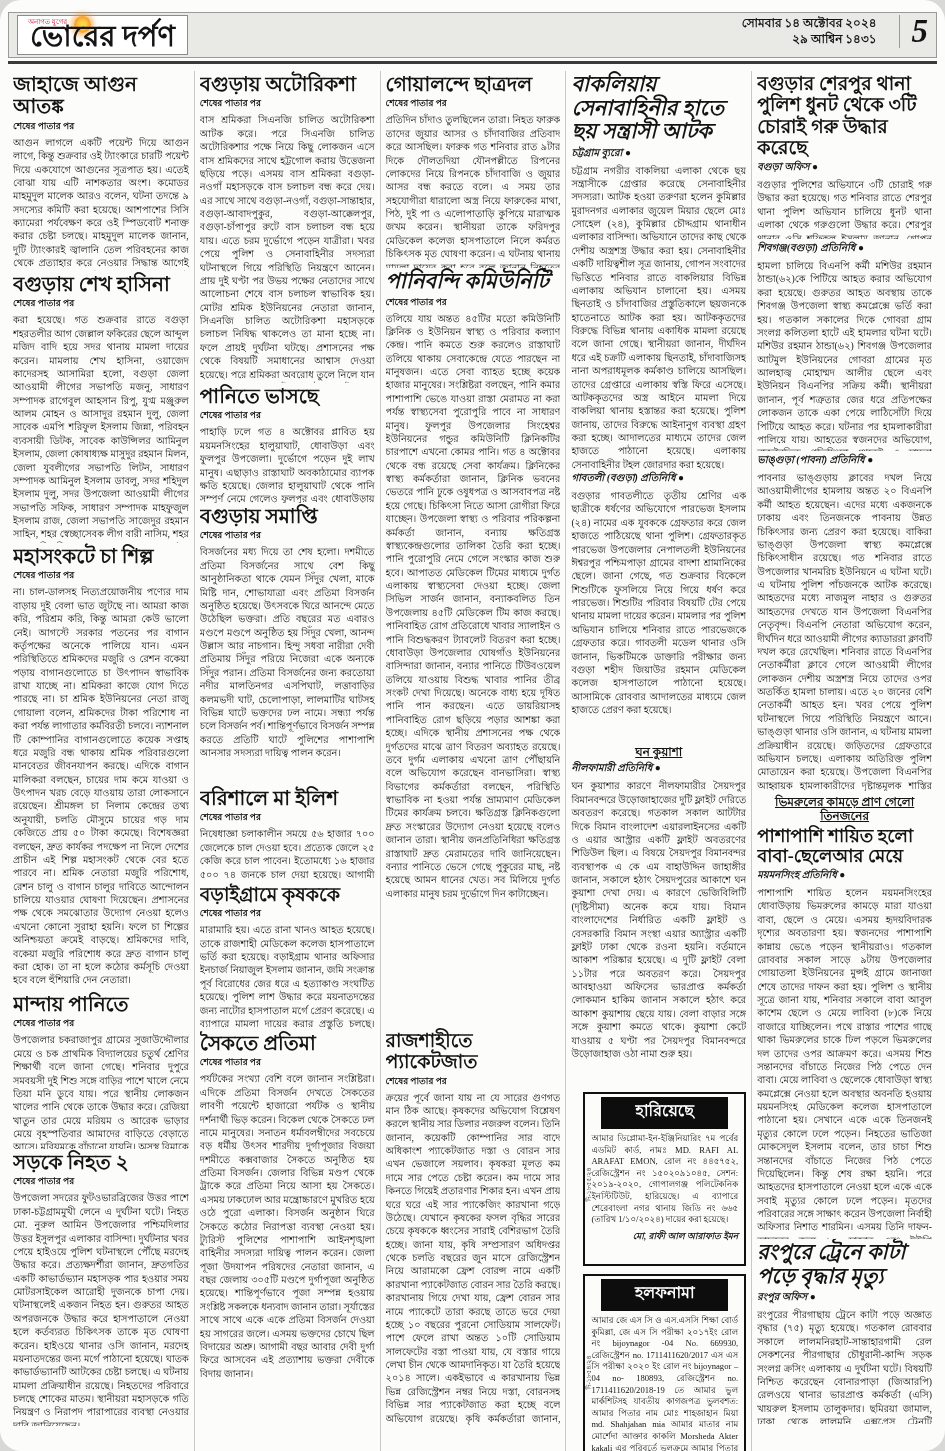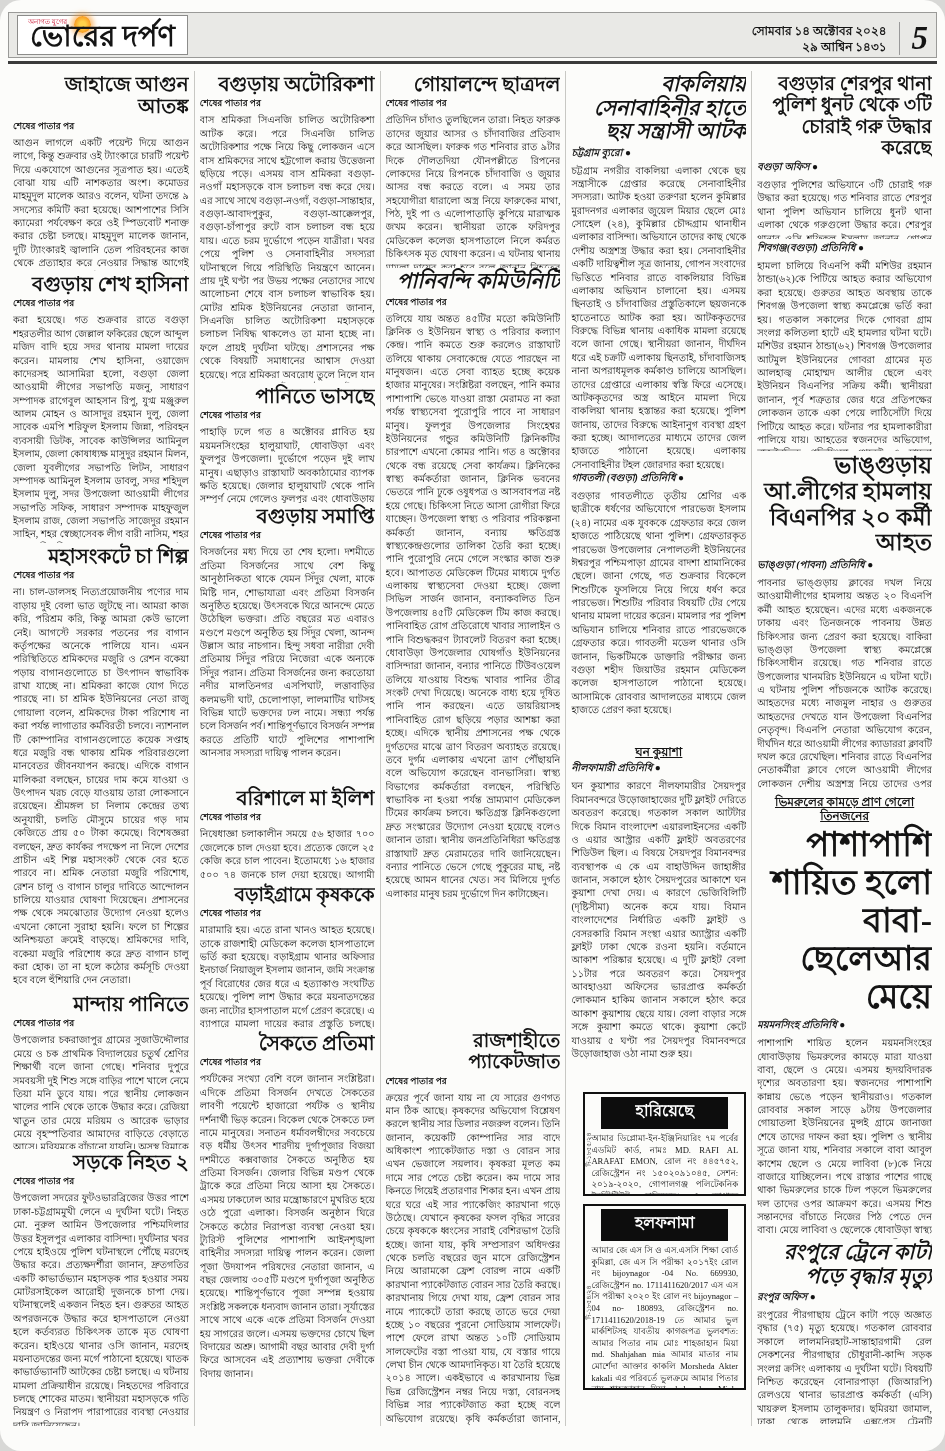--- a/index.html
+++ b/index.html
@@ -10,33 +10,33 @@
   .masthead{display:flex;justify-content:space-between;align-items:stretch;
             background:#e9e9e6;border:1px solid #9a9a98;height:46px;
             padding:2px 8px;box-sizing:border-box;}
   .logo-box{background:#fff;border:1px solid #8c8c8a;padding:2px 12px 3px;
             position:relative;display:flex;align-items:flex-end;}
   .sun{position:absolute;left:56px;top:0px;width:17px;height:17px;border-radius:50%;
        background:radial-gradient(circle,#ffd24a 25%,#f7941d 75%);
        box-shadow:0 0 5px 3px rgba(247,148,29,.55);}
   .logo-text{font-size:29px;font-weight:bold;line-height:1.05;position:relative;z-index:1;}
   .tagline{position:absolute;top:0;left:10px;font-size:7px;color:#c8102e;z-index:2;}
-  .head-right{display:flex;align-items:flex-end;gap:12px;}
+  .head-right{display:flex;align-items:flex-start;gap:22px;}
   .dates{text-align:right;font-size:12px;font-weight:bold;line-height:1.35;}
   .pageno{font-size:33px;font-weight:bold;font-style:italic;border-left:1px solid #999;
           padding-left:12px;line-height:1;}
   .rule{height:3px;background:#3b3b3b;margin:3px 0 7px;}
   
   .cols{display:grid;grid-template-columns:repeat(5,1fr);}
   .col{min-width:0;padding:0 5px;}
   .col+.col{border-left:1px solid #c8c8c4;}
   .art{overflow:hidden;box-sizing:border-box;}
-  .hl{font-weight:bold;text-align:right;margin:2px 0 1px;line-height:1.12;}
+  .hl{font-weight:bold;text-align:left;margin:2px 0 1px;line-height:1.12;}
   .hl-19{font-size:19px;} .hl-20{font-size:20px;} .hl-21{font-size:21px;font-style:italic;}
-  .hl-23{font-size:23px;} .hl-27{font-size:34px;}
+  .hl-23{font-size:23px;} .hl-27{font-size:18px;}
   .kick{font-weight:bold;text-align:center;font-size:12px;text-decoration:underline;
         margin:4px 0 0;line-height:1.2;}
   .cont{text-align:left;font-size:9px;font-weight:bold;margin:0 0 2px;}
   .byline{font-size:10px;font-weight:bold;font-style:italic;margin:1px 0 2px;}
   .body{font-size:9.7px;line-height:1.38;text-align:justify;margin:0;}
   .cont:empty,.byline:empty,.kick:empty{display:none;}
   
   .notice{border:2px solid #111;margin:6px 0 8px 12px;padding:3px 6px 4px;
           position:relative;box-sizing:border-box;overflow:hidden;}
   .ntitle{background:#0d0d0d;color:#fff;text-align:center;font-weight:bold;
@@ -156,21 +156,21 @@
       </article>
       <article class="art" style="height:272px">
         <div class="byline">গাবতলী (বগুড়া) প্রতিনিধি ●</div>
         <p class="body">বগুড়ার গাবতলীতে তৃতীয় শ্রেণির এক ছাত্রীকে ধর্ষণের অভিযোগে পারভেজ ইসলাম (২৪) নামের এক যুবককে গ্রেফতার করে জেল হাজতে পাঠিয়েছে থানা পুলিশ। গ্রেফতারকৃত পারভেজ উপজেলার নেপালতলী ইউনিয়নের ঈশ্বরপুর পশ্চিমপাড়া গ্রামের বাদশা শ্রামানিকের ছেলে। জানা গেছে, গত শুক্রবার বিকেলে শিশুটিকে ফুসলিয়ে নিয়ে গিয়ে ধর্ষণ করে পারভেজ। শিশুটির পরিবার বিষয়টি টের পেয়ে থানায় মামলা দায়ের করেন। মামলার পর পুলিশ অভিযান চালিয়ে শনিবার রাতে পারভেজকে গ্রেফতার করে। গাবতলী মডেল থানার ওসি জানান, ভিকটিমকে ডাক্তারি পরীক্ষার জন্য বগুড়া শহীদ জিয়াউর রহমান মেডিকেল কলেজ হাসপাতালে পাঠানো হয়েছে। আসামিকে রোববার আদালতের মাধ্যমে জেল হাজতে প্রেরণ করা হয়েছে।</p>
       </article>
       <article class="art" style="height:345px">
         <div class="kick">ঘন কুয়াশা</div>
         <div class="byline">নীলফামারী প্রতিনিধি ●</div>
         <p class="body">ঘন কুয়াশার কারণে নীলফামারীর সৈয়দপুর বিমানবন্দরে উড়োজাহাজের দুটি ফ্লাইট দেরিতে অবতরণ করেছে। গতকাল সকাল আটটার দিকে বিমান বাংলাদেশ এয়ারলাইনসের একটি ও এয়ার আস্ট্রার একটি ফ্লাইট অবতরণের শিডিউল ছিল। এ বিষয়ে সৈয়দপুর বিমানবন্দর ব্যবস্থাপক এ কে এম বাহাউদ্দিন জাহাঙ্গীর জানান, সকালে হঠাৎ সৈয়দপুরের আকাশে ঘন কুয়াশা দেখা দেয়। এ কারণে ভেজিবিলিটি (দৃষ্টিসীমা) অনেক কমে যায়। বিমান বাংলাদেশের নির্ধারিত একটি ফ্লাইট ও বেসরকারি বিমান সংস্থা এয়ার অ্যাস্ট্রার একটি ফ্লাইট ঢাকা থেকে রওনা হয়নি। বর্তমানে আকাশ পরিষ্কার হয়েছে। এ দুটি ফ্লাইট বেলা ১১টার পরে অবতরণ করে। সৈয়দপুর আবহাওয়া অফিসের ভারপ্রাপ্ত কর্মকর্তা লোকমান হাকিম জানান সকালে হঠাৎ করে আকাশ কুয়াশায় ছেয়ে যায়। বেলা বাড়ার সঙ্গে সঙ্গে কুয়াশা কমতে থাকে। কুয়াশা কেটে যাওয়ায় ৫ ঘণ্টা পর সৈয়দপুর বিমানবন্দরে উড়োজাহাজ ওঠা নামা শুরু হয়।</p>
       </article>
-      <aside class="notice" style="height:104px">
+      <aside class="notice" style="height:174px">
         <span class="nside">দি-১৮৫৫/২৪</span>
         <div class="ntitle">হারিয়েছে</div>
         <p class="nbody">আমার ডিপ্লোমা-ইন-ইঞ্জিনিয়ারিং ৭ম পর্বের এডমিট কার্ড, নামঃ MD. RAFI AL ARAFAT EMON, রোল নং ৪৪৫৭৫২, রেজিস্ট্রেশন নং ১৫০২০৯১০৪৫, সেশন: ২০১৯-২০২০, গোপালগঞ্জ পলিটেকনিক ইনস্টিটিউট, হারিয়েছে। এ ব্যাপারে শেরেবাংলা নগর থানায় জিডি নং ৬৬৫ (তারিখ 1/১০/২০২৪) দায়ের করা হয়েছে।</p>
         <div class="nsign">মো, রাফী আল আরাফাত ইমন</div>
       </aside>
       <aside class="notice" style="height:186px">
         <span class="nside">দি-১৮৫৪/২৪</span>
         <div class="ntitle">হলফনামা</div>
         <p class="nbody">আমার জে এস সি ও এস.এসসি শিক্ষা বোর্ড কুমিল্লা, জে এস সি পরীক্ষা ২০১৭ইং রোল নং bijoynagor -04 No. 669930, রেজিস্ট্রেশন no. 1711411620/2017 এস এস সি পরীক্ষা ২০২০ ইং রোল নং bijoynagor – 04 no- 180893, রেজিস্ট্রেশন no. 1711411620/2018-19 তে আমার ভুল মার্কশিটসহ যাবতীয় কাগজপত্র ভুলবশত: আমার পিতার নাম মোঃ শাহজাহান মিয়া md. Shahjahan mia আমার মাতার নাম মোর্শেদা আক্তার কাকলি Morsheda Akter kakali এর পরিবর্তে ভুলক্রমে আমার পিতার নাম শাহজাহান মিয়া shahazahan Miah, আমার মাতার নাম মোর্শেদা আক্তার কাকলি morshada Akter kakali লিপিবদ্ধ হয়। ব্রাহ্মণবাড়িয়া নিবাসী জুডিশিয়াল ম্যাজিস্ট্রেট আদালতের মাধ্যমে সংশোধনী করিলাম যার এফিডেভিট নং ১১৫৬, তাং ২৯/০৯/২০২৪ ইং।</p>
 
@@ -181,21 +181,20 @@
       <article class="art" style="height:168px">
         <h2 class="hl hl-19">বগুড়ার শেরপুর থানা পুলিশ ধুনট থেকে ৩টি চোরাই গরু উদ্ধার করেছে</h2>
         <div class="byline">বগুড়া অফিস ●</div>
         <p class="body">বগুড়ার পুলিশের অভিযানে ৩টি চোরাই গরু উদ্ধার করা হয়েছে। গত শনিবার রাতে শেরপুর থানা পুলিশ অভিযান চালিয়ে ধুনট থানা এলাকা থেকে গরুগুলো উদ্ধার করে। শেরপুর থানার ওসি শফিকুল ইসলাম জানান, গোপন সংবাদের ভিত্তিতে শনিবার রাতে থানা পুলিশের একটি টিম ধুনট থানা এলাকায় অভিযান পরিচালনা করে চোরাই গরুগুলো উদ্ধার করে। এর আগে গত ২৮ সেপ্টেম্বর থানায় একটি মামলা দায়ের করা হয়। সেই মামলার সূত্র ধরে চোরাই গরুগুলো উদ্ধার করা হয়। ওই ৩টি গরুর মূল্য ৩ লক্ষাধিক টাকা। মামলা সংক্রান্তে গরু চুরির কাজে ব্যবহৃত ২টি ট্রাকসহ জড়িত ১৩ জনকে গ্রেফতার করে আদালতে পাঠানো হয়। শেরপুর থানার অফিসার ইনচার্জ (ওসি)মো: শফিকুল ইসলাম জানান, চোরাই গরুগুলোর মালিকানা শনাক্ত করা হয়েছে।</p>
       </article>
       <article class="art" style="height:212px">
         <div class="byline">শিবগঞ্জ(বগুড়া) প্রতিনিধি ●</div>
         <p class="body">হামলা চালিয়ে বিএনপি কর্মী মশিউর রহমান ঠান্ডা(৬২)কে পিটিয়ে আহত করার অভিযোগ করা হয়েছে। গুরুতর আহত অবস্থায় তাকে শিবগঞ্জ উপজেলা স্বাস্থ্য কমপ্লেক্সে ভর্তি করা হয়। গতকাল সকালের দিকে গোবরা গ্রাম সংলগ্ন কলিতলা হাটে এই হামলার ঘটনা ঘটে। মশিউর রহমান ঠান্ডা(৬২) শিবগঞ্জ উপজেলার আটমুল ইউনিয়নের গোবরা গ্রামের মৃত আলহাজ্ব মোহাম্মদ আলীর ছেলে এবং ইউনিয়ন বিএনপির সক্রিয় কর্মী। স্থানীয়রা জানান, পূর্ব শত্রুতার জের ধরে প্রতিপক্ষের লোকজন তাকে একা পেয়ে লাঠিসোঁটা দিয়ে পিটিয়ে আহত করে। ঘটনার পর হামলাকারীরা পালিয়ে যায়। আহতের স্বজনদের অভিযোগ, রাজনৈতিক প্রতিহিংসা থেকেই এ হামলা চালানো হয়েছে। ঘটনাটির ঘটনা তিনি শুনেছেন। একজন ইতোমধ্যে আটক হয়েছে। এক পক্ষ থানায় অভিযোগ দিয়েছে। পুলিশ ঘটনাটি তদন্ত করছে।</p>
       </article>
       <article class="art" style="height:340px">
-        <h2 class="hl hl-23">ভাঙ্গুড়ায় আ.লীগের হামলায় বিএনপির ২০ কর্মী আহত</h2>
         <div class="byline">ভাঙ্গুড়া (পাবনা) প্রতিনিধি ●</div>
         <p class="body">পাবনার ভাঙ্গুড়ায় ক্লাবের দখল নিয়ে আওয়ামীলীগের হামলায় অন্তত ২০ বিএনপি কর্মী আহত হয়েছেন। এদের মধ্যে একজনকে ঢাকায় এবং তিনজনকে পাবনায় উন্নত চিকিৎসার জন্য প্রেরণ করা হয়েছে। বাকিরা ভাঙ্গুড়া উপজেলা স্বাস্থ্য কমপ্লেক্সে চিকিৎসাধীন রয়েছে। গত শনিবার রাতে উপজেলার খানমরিচ ইউনিয়নে এ ঘটনা ঘটে। এ ঘটনায় পুলিশ পাঁচজনকে আটক করেছে। আহতদের মধ্যে নাজমুল নাহার ও গুরুতর আহতদের দেখতে যান উপজেলা বিএনপির নেতৃবৃন্দ। বিএনপি নেতারা অভিযোগ করেন, দীর্ঘদিন ধরে আওয়ামী লীগের ক্যাডাররা ক্লাবটি দখল করে রেখেছিল। শনিবার রাতে বিএনপির নেতাকর্মীরা ক্লাবে গেলে আওয়ামী লীগের লোকজন দেশীয় অস্ত্রশস্ত্র নিয়ে তাদের ওপর অতর্কিত হামলা চালায়। এতে ২০ জনের বেশি নেতাকর্মী আহত হন। খবর পেয়ে পুলিশ ঘটনাস্থলে গিয়ে পরিস্থিতি নিয়ন্ত্রণে আনে। ভাঙ্গুড়া থানার ওসি জানান, এ ঘটনায় মামলা প্রক্রিয়াধীন রয়েছে। জড়িতদের গ্রেফতারে অভিযান চলছে। এলাকায় অতিরিক্ত পুলিশ মোতায়েন করা হয়েছে। উপজেলা বিএনপির আহ্বায়ক হামলাকারীদের দৃষ্টান্তমূলক শাস্তির দাবি জানিয়েছেন। গুরুতর আহতদের উন্নত চিকিৎসার জন্য পাবনা ও ঢাকা পাঠানো হয়েছে।</p>
       </article>
       <article class="art" style="height:448px">
         <div class="kick">ভিমরুলের কামড়ে প্রাণ গেলো তিনজনের</div>
         <h2 class="hl hl-27">পাশাপাশি শায়িত হলো বাবা-ছেলেআর মেয়ে</h2>
         <div class="byline">ময়মনসিংহ প্রতিনিধি ●</div>
         <p class="body">পাশাপাশি শায়িত হলেন ময়মনসিংহের ধোবাউড়ায় ভিমরুলের কামড়ে মারা যাওয়া বাবা, ছেলে ও মেয়ে। এসময় হৃদয়বিদারক দৃশ্যের অবতারণা হয়। স্বজনদের পাশাপাশি কান্নায় ভেঙে পড়েন স্থানীয়রাও। গতকাল রোববার সকাল সাড়ে ৯টায় উপজেলার গোয়াতলা ইউনিয়নের মুন্সই গ্রামে জানাজা শেষে তাদের দাফন করা হয়। পুলিশ ও স্থানীয় সূত্রে জানা যায়, শনিবার সকালে বাবা আবুল কাশেম ছেলে ও মেয়ে লাবিবা (৮)কে নিয়ে বাজারে যাচ্ছিলেন। পথে রাস্তার পাশের গাছে থাকা ভিমরুলের চাকে ঢিল পড়লে ভিমরুলের দল তাদের ওপর আক্রমণ করে। এসময় শিশু সন্তানদের বাঁচাতে নিজের পিঠ পেতে দেন বাবা। মেয়ে লাবিবা ও ছেলেকে ধোবাউড়া স্বাস্থ্য কমপ্লেক্সে নেওয়া হলে অবস্থার অবনতি হওয়ায় ময়মনসিংহ মেডিকেল কলেজ হাসপাতালে পাঠানো হয়। সেখানে একে একে তিনজনই মৃত্যুর কোলে ঢলে পড়েন। নিহতের ভাতিজা মোকসেদুল ইসলাম বলেন, তার চাচা শিশু সন্তানদের বাঁচাতে নিজের পিঠ পেতে দিয়েছিলেন। কিন্তু শেষ রক্ষা হয়নি। পরে আহতদের হাসপাতালে নেওয়া হলে একে একে সবাই মৃত্যুর কোলে ঢলে পড়েন। মৃতদের পরিবারের সঙ্গে সাক্ষাৎ করেন উপজেলা নির্বাহী অফিসার নিশাত শারমিন। এসময় তিনি দাফন-কাফনের জন্য ২০ হাজার এবং ইউপি চেয়ারম্যান মঞ্জুরুল হক ১০ হাজার টাকা আর্থিক সহযোগিতা করেন।</p>
       </article>
       <article class="art" style="height:185px">

